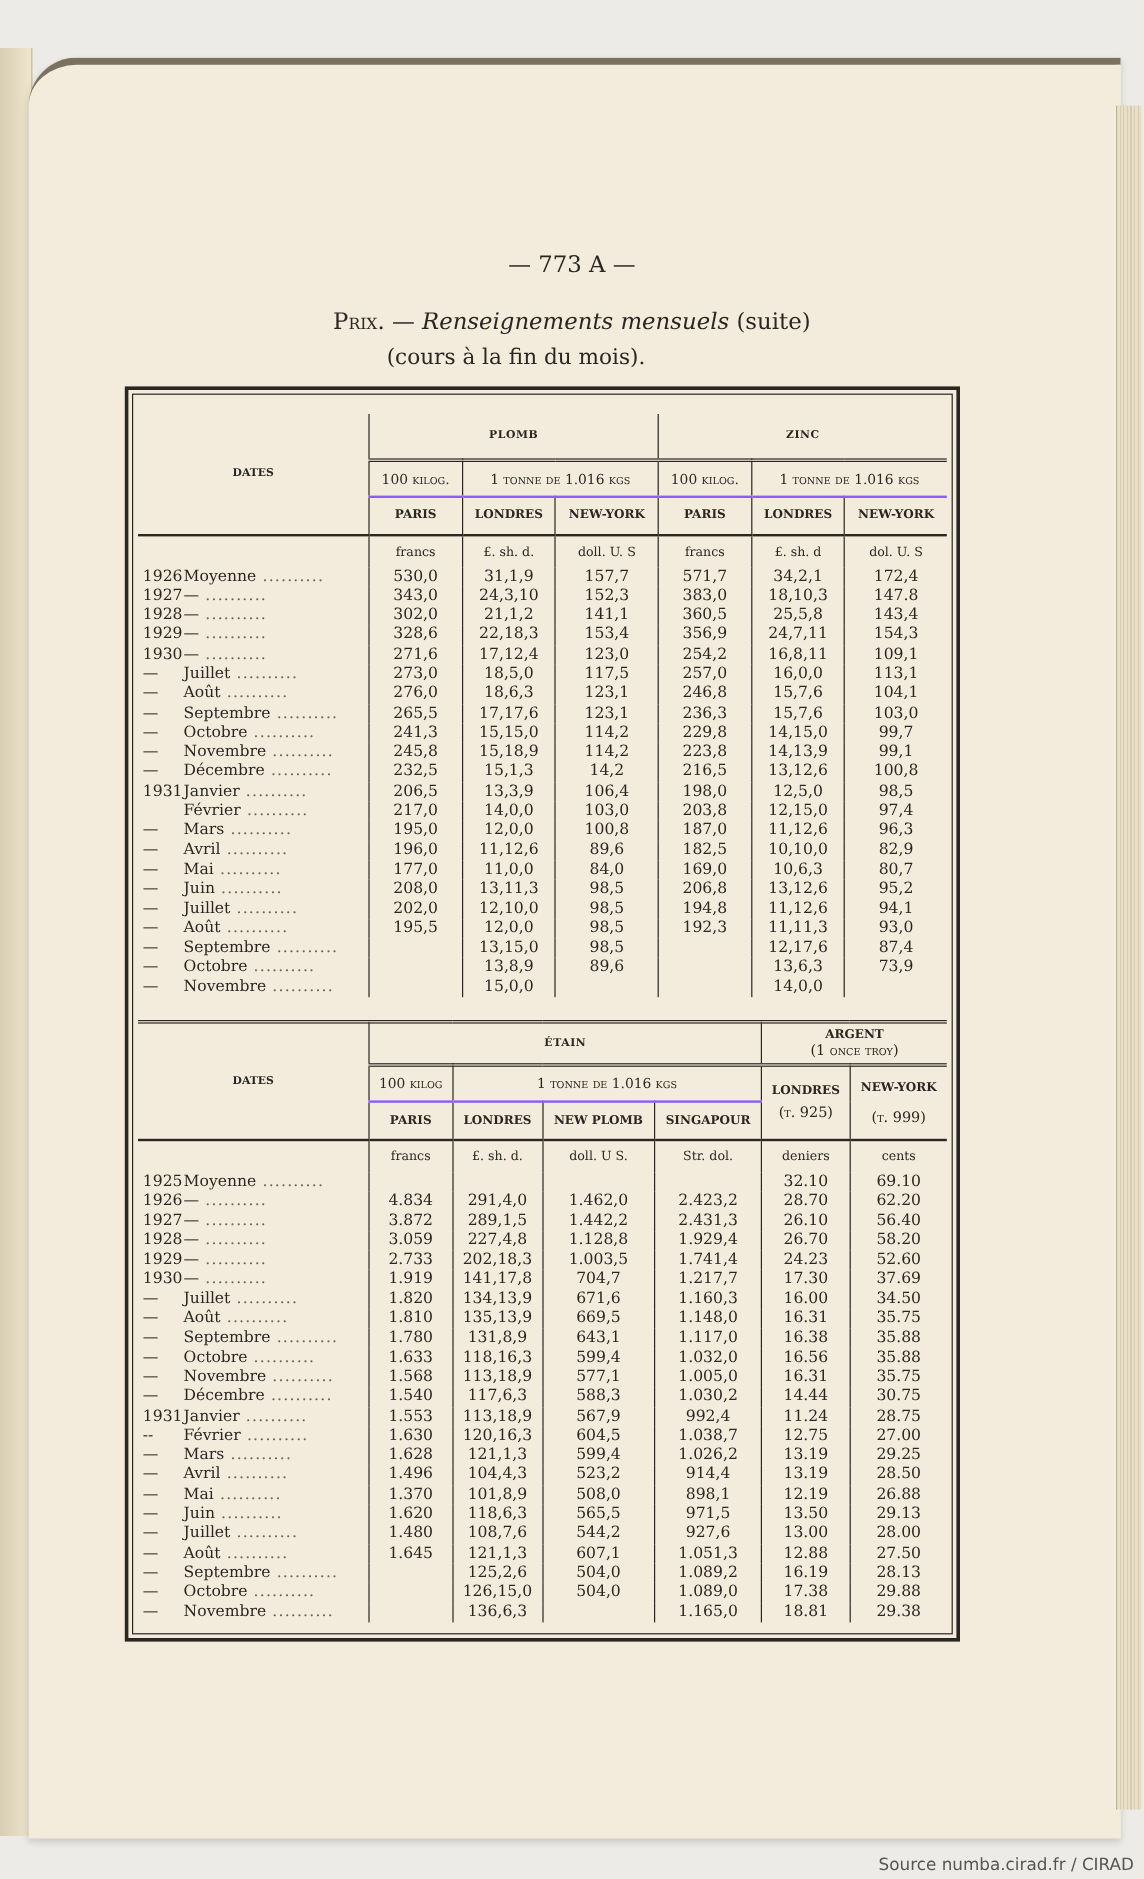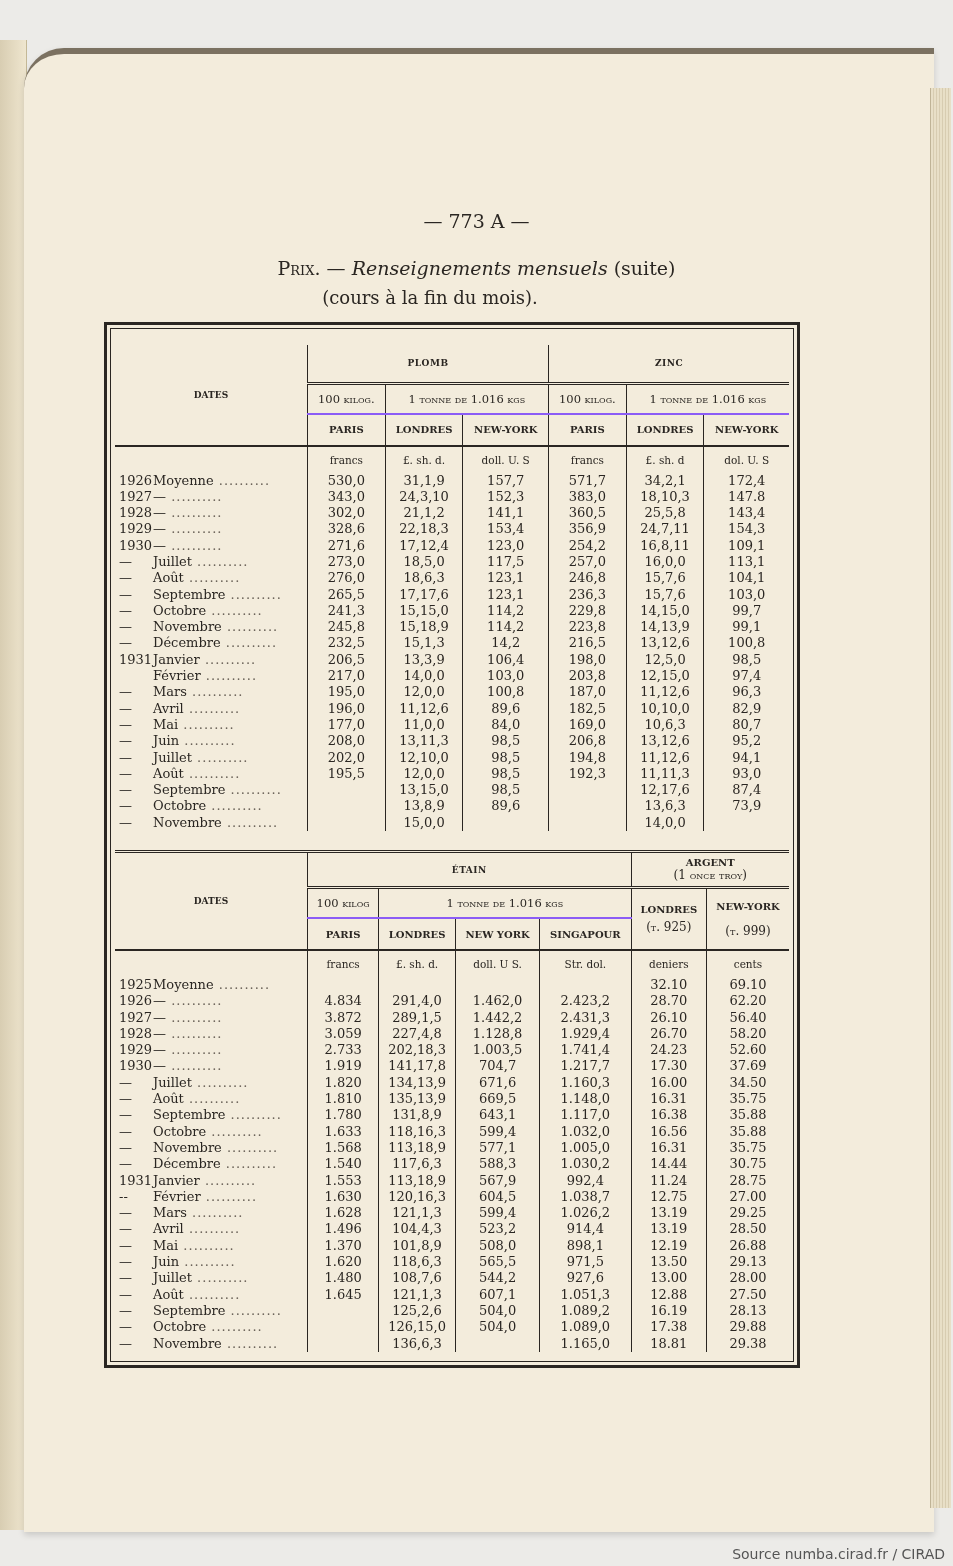--- a/index.html
+++ b/index.html
@@ -295,21 +295,21 @@
           <div style="font-weight:normal;font-size:12px;font-variant:small-caps;margin-top:5px">(t. 925)</div>
         </th>
         <th rowspan="2" class="city vl">
           <div>NEW-YORK</div>
           <div style="font-weight:normal;font-size:12px;font-variant:small-caps;margin-top:12px">(t. 999)</div>
         </th>
       </tr>
       <tr>
         <th class="city vl">PARIS</th>
         <th class="city vl">LONDRES</th>
-        <th class="city vl">NEW YORK</th>
+        <th class="city vl">NEW PLOMB</th>
         <th class="city vl">SINGAPOUR</th>
       </tr>
       <tr id="t2-units">
           <td></td>
           <td class="unit vl">francs</td>
           <td class="unit vl">£. sh. d.</td>
           <td class="unit vl">doll. U S.</td>
           <td class="unit vl">Str. dol.</td>
           <td class="unit vl">deniers</td>
           <td class="unit vl">cents</td>

